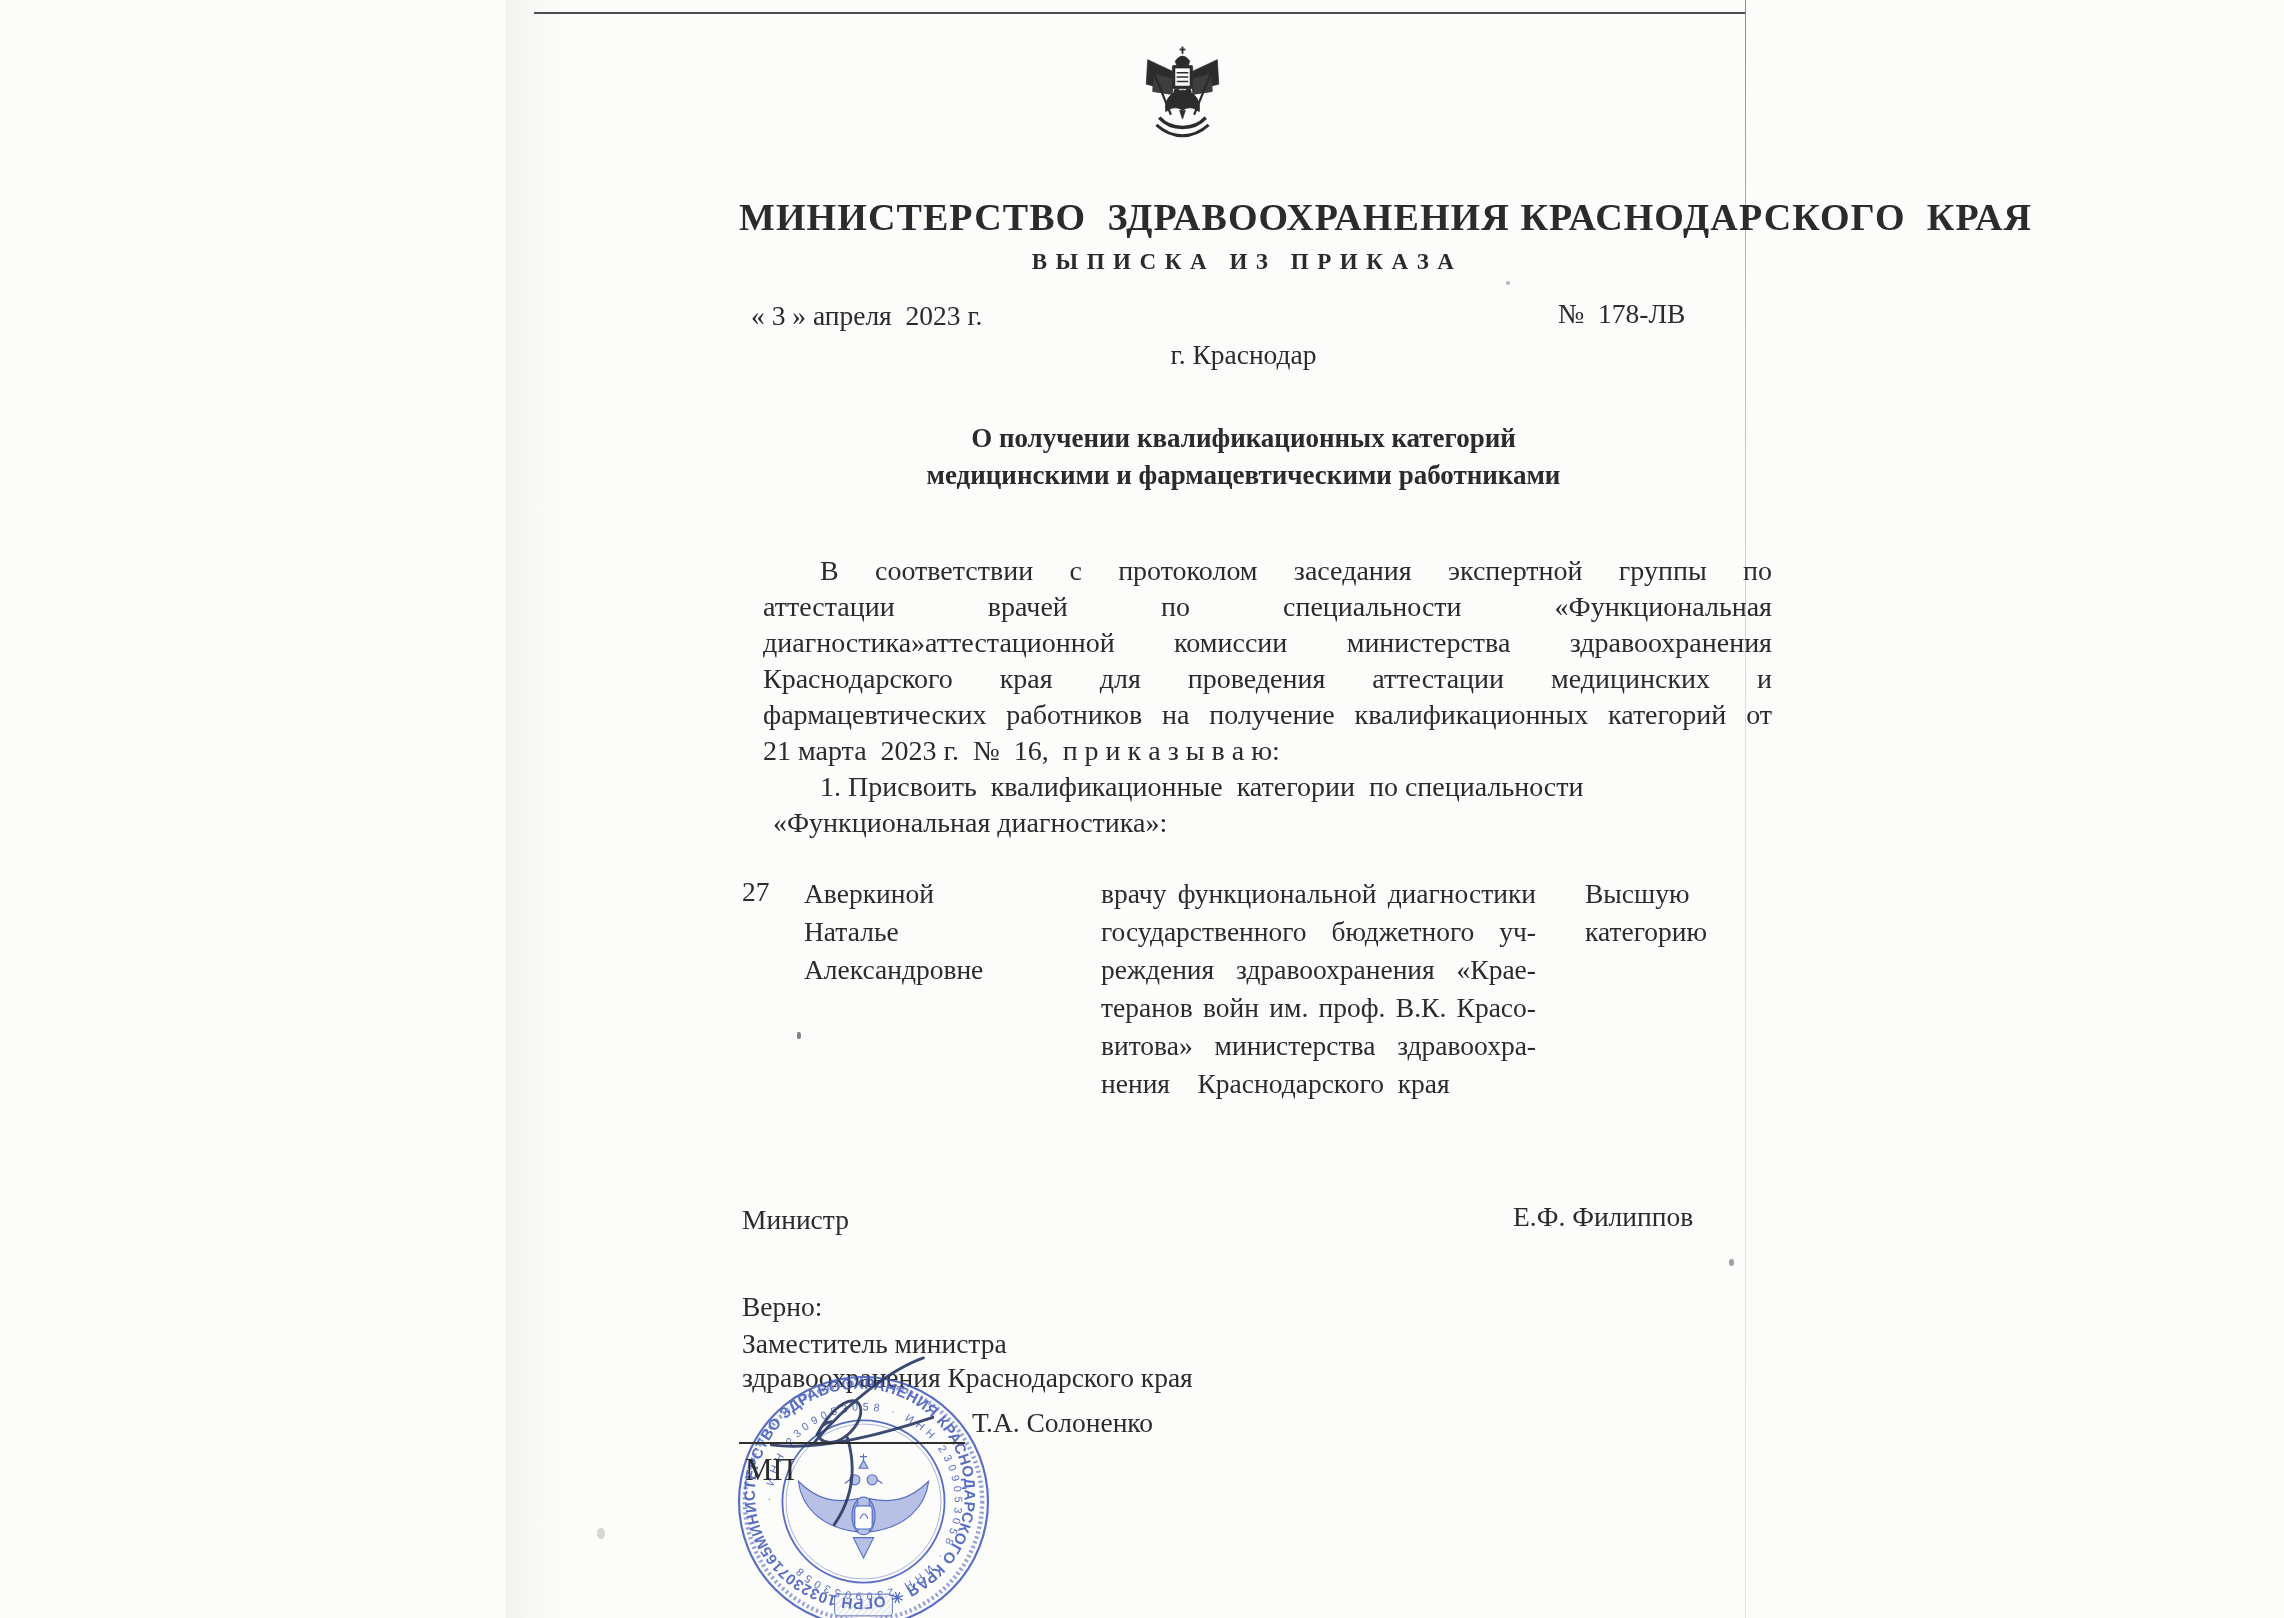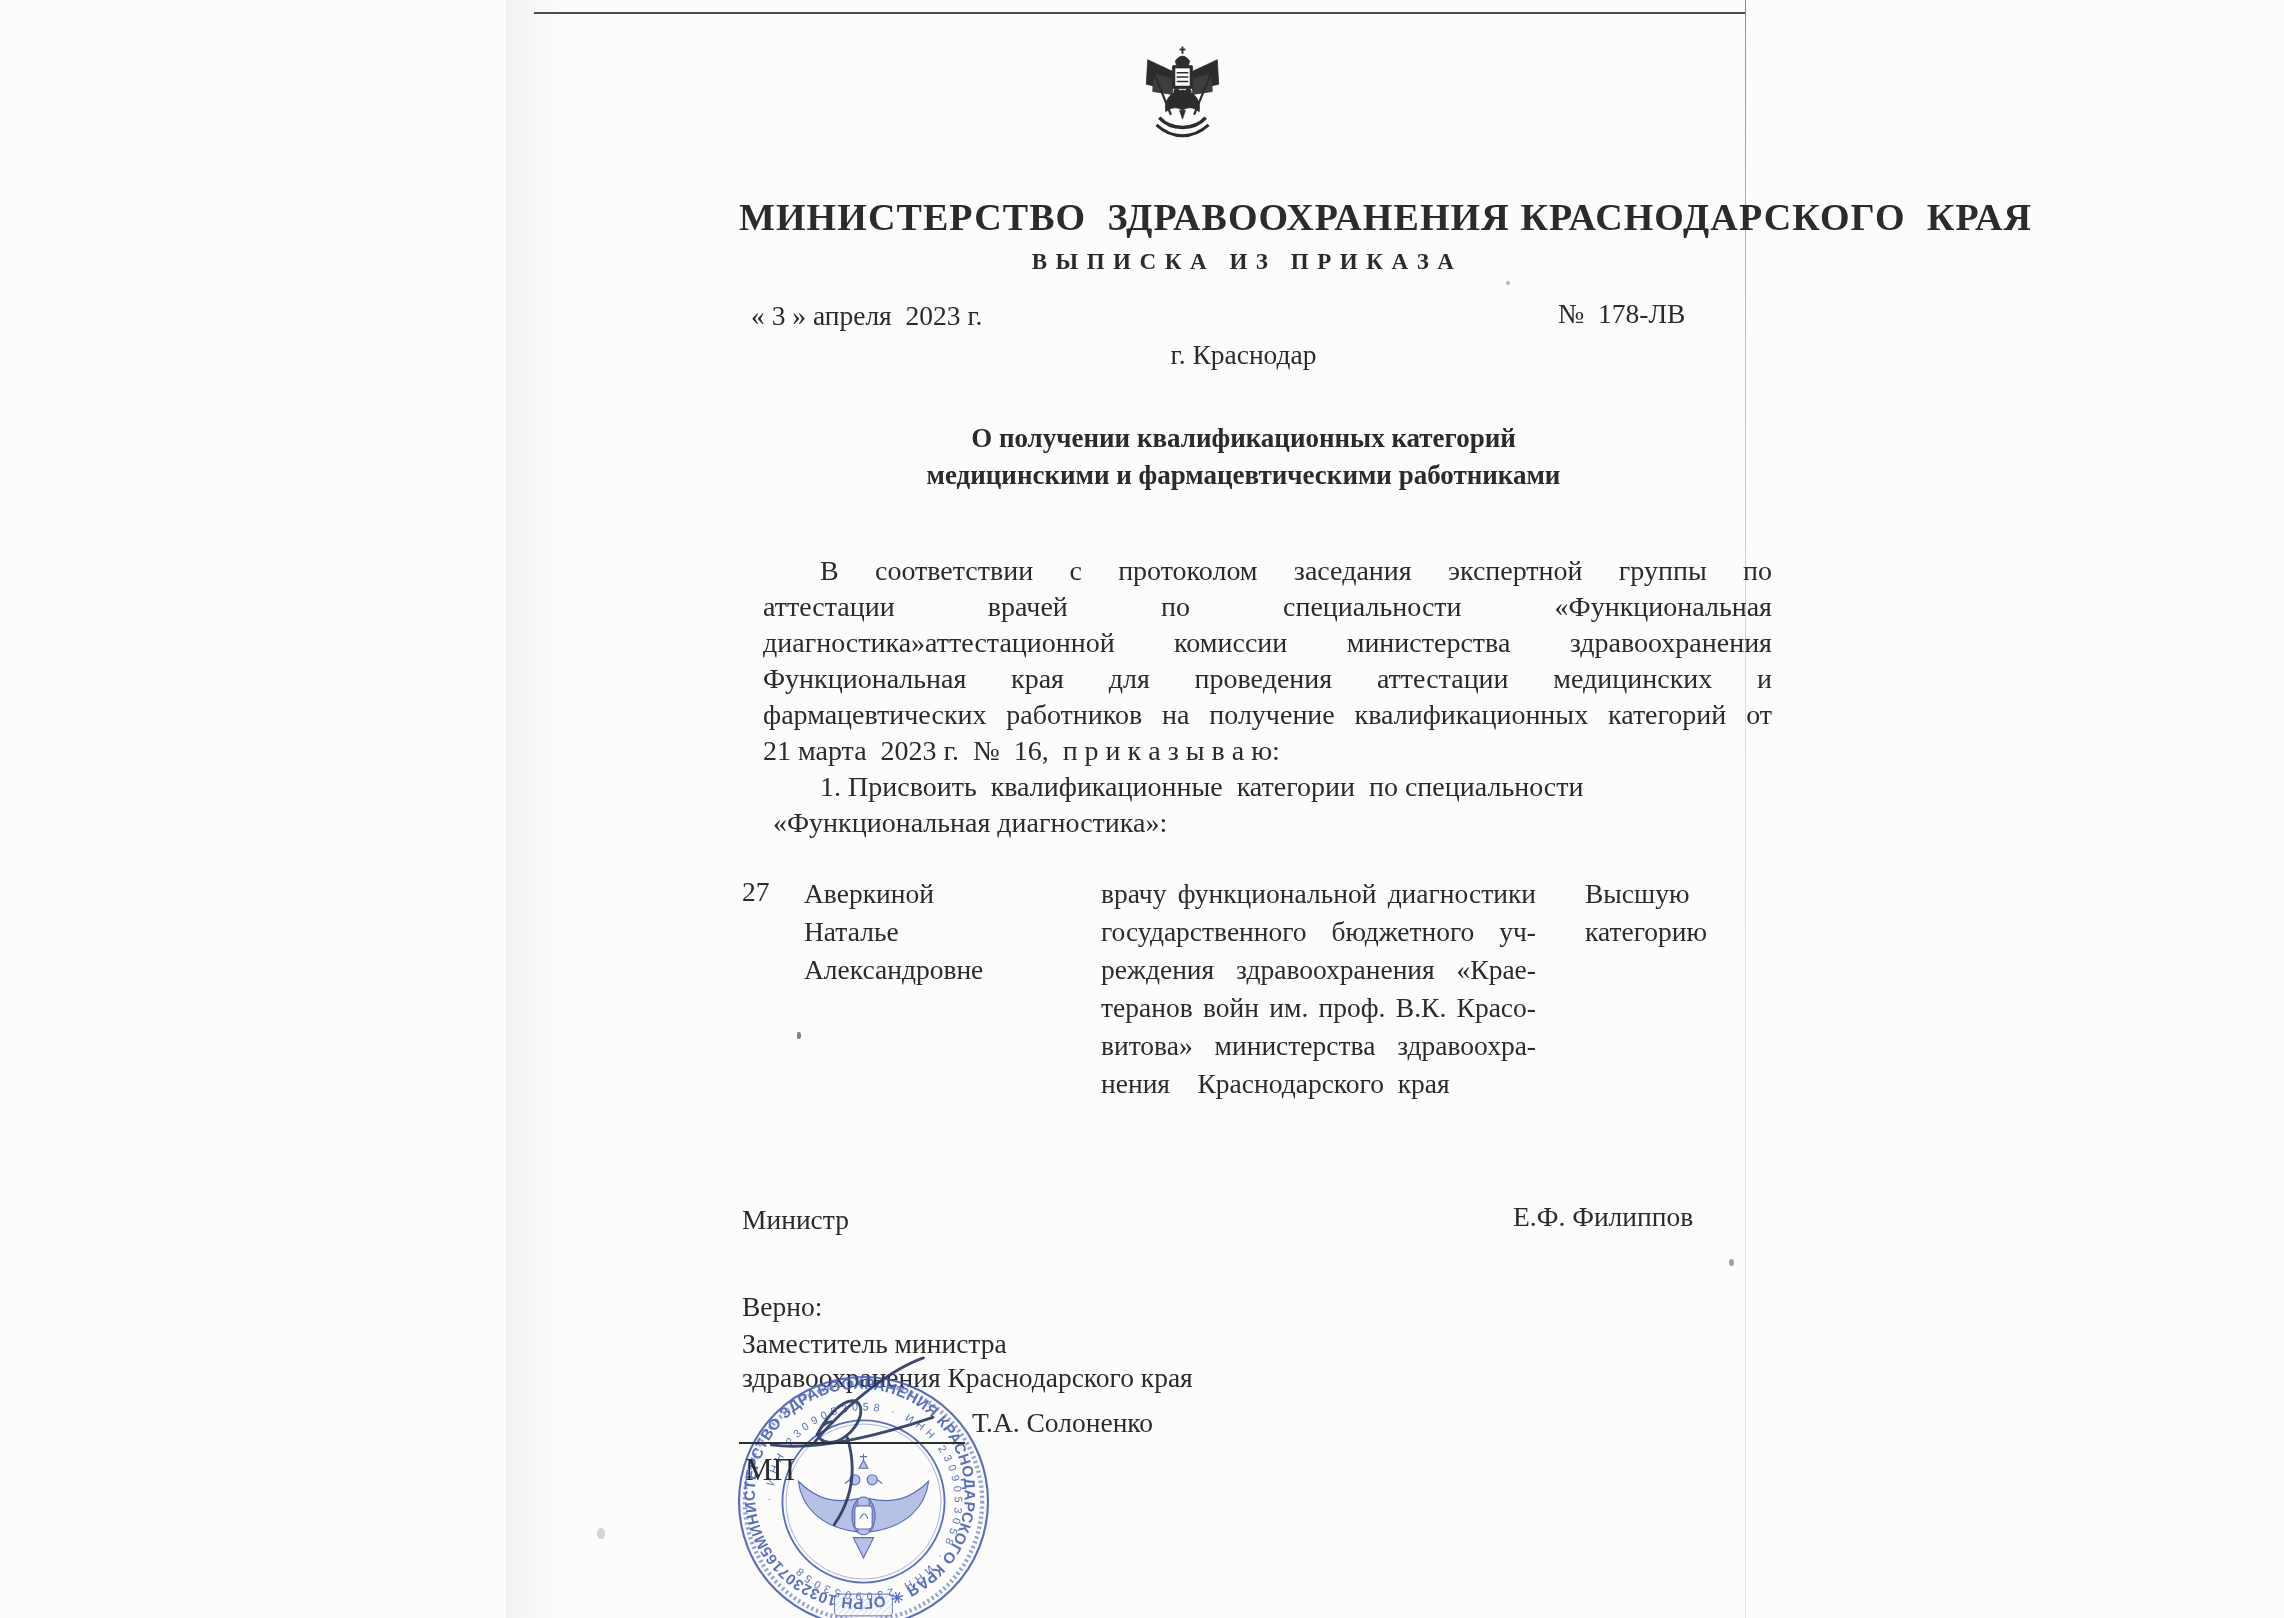--- a/index.html
+++ b/index.html
@@ -74,21 +74,21 @@
   <div class="t pre" style="left:1558px;top:297px;">№  178-ЛВ</div>
   <div class="t b c" style="left:739px;top:422px;width:1009px;font-size:27px;">О получении квалификационных категорий</div>
 
   <div class="t c" style="left:739px;top:338px;width:1009px;">г. Краснодар</div>
   <div class="t b c" style="left:739px;top:459px;width:1009px;font-size:27px;">медицинскими и фармацевтическими работниками</div>
 
   <div class="blk" style="left:739px;top:553px;width:1009px;margin-left:24px;">
     <div class="ln just" style="padding-left:57px;">В соответствии с протоколом заседания экспертной группы по</div>
     <div class="ln just">аттестации врачей по специальности «Функциональная</div>
     <div class="ln just">диагностика»аттестационной комиссии министерства здравоохранения</div>
-    <div class="ln just">Функциональная края для проведения аттестации медицинских и</div>
+    <div class="ln just">Краснодарского края для проведения аттестации медицинских и</div>
     <div class="ln just">фармацевтических работников на получение квалификационных категорий от</div>
     <div class="ln pre">21 марта  2023 г.  №  16,  п р и к а з ы в а ю:</div>
     <div class="ln pre" style="padding-left:57px;">1. Присвоить  квалификационные  категории  по специальности</div>
     <div class="ln pre" style="padding-left:10px;">«Функциональная диагностика»:</div>
   </div>
 
   <div class="t" style="left:742px;top:875px;">27</div>
   <div class="blk tbl" style="left:804px;top:875px;width:261px;">
     <div class="ln">Аверкиной</div>
     <div class="ln">Наталье</div>

